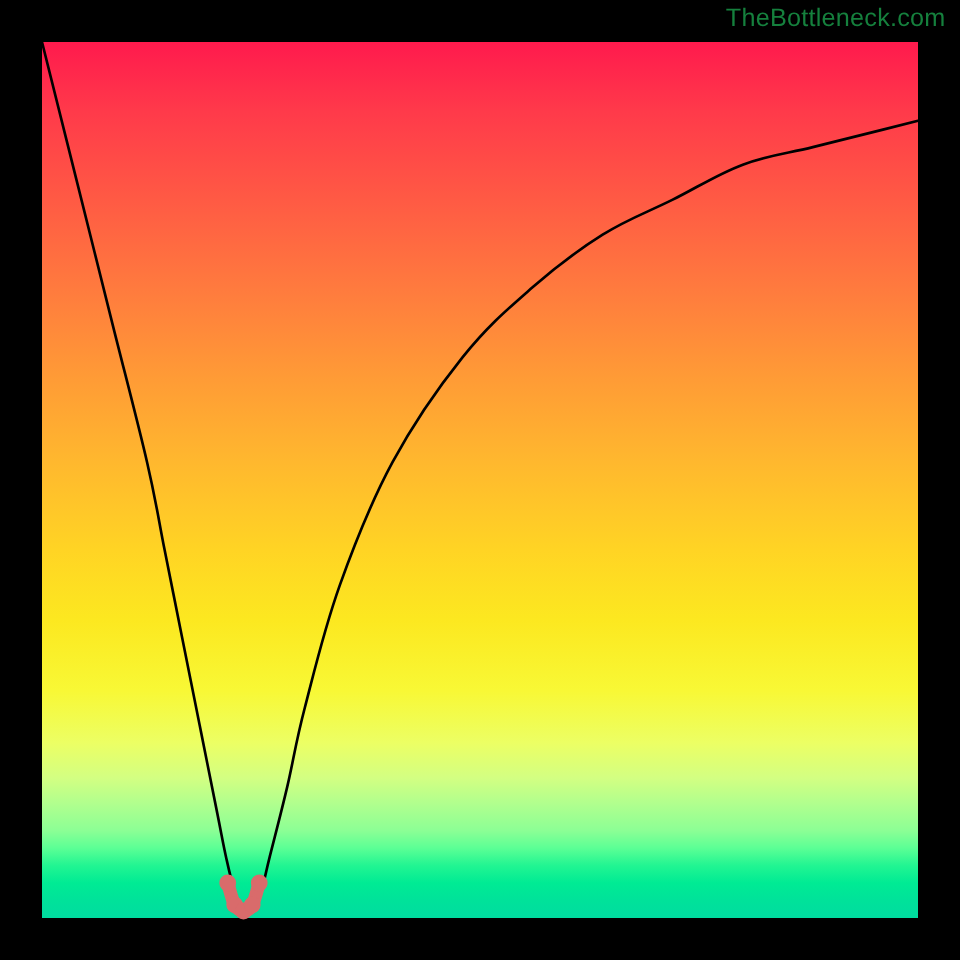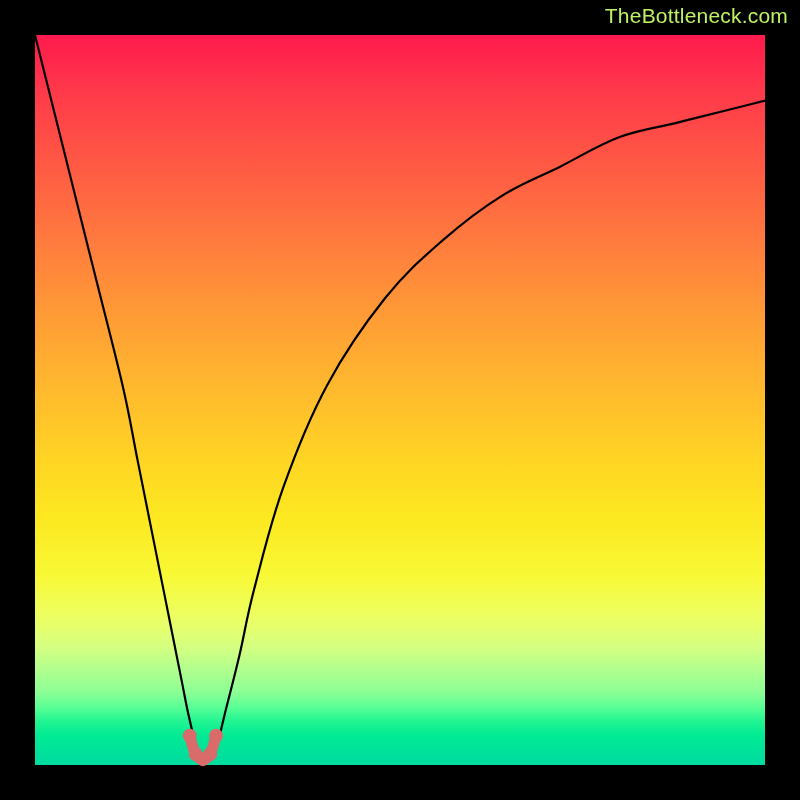--- a/index.html
+++ b/index.html
@@ -34,21 +34,21 @@
       #5cff95 92%,
       #22f592 94%,
       #00eb94 96%,
       #00e29a 98%,
       #00dca0 100%);
   }
   .watermark {
     position: absolute;
     top: 4px;
     right: 12px;
-    color: #bef264;
+    color: #15803d;
     font-size: 21px;
     font-weight: 500;
     letter-spacing: 0.2px;
     user-select: none;
   }
   svg.curve {
     position: absolute;
     left: 0;
     top: 0;
     width: 730px;

